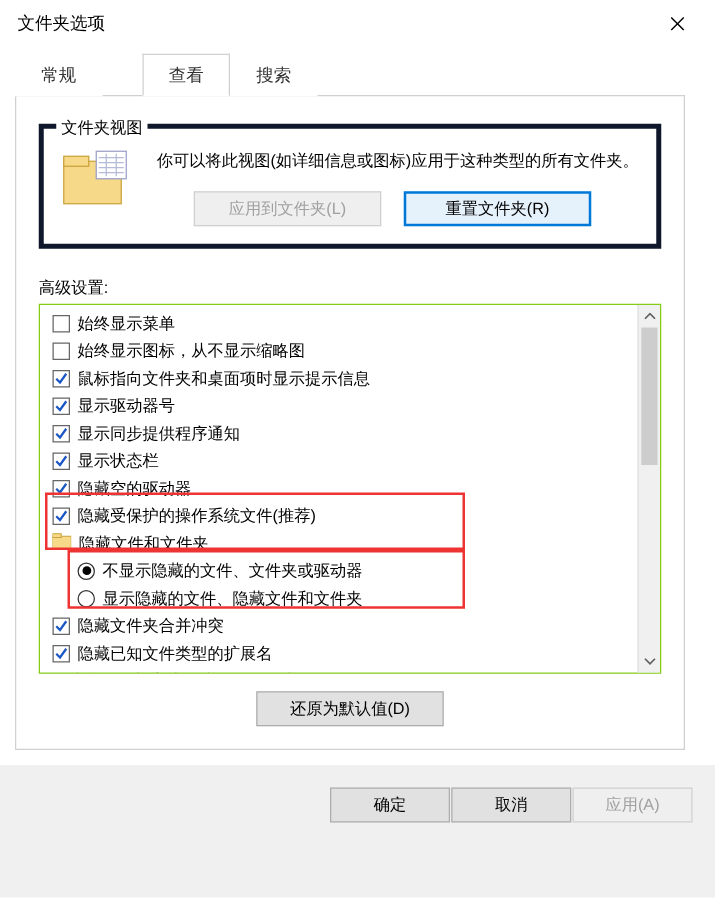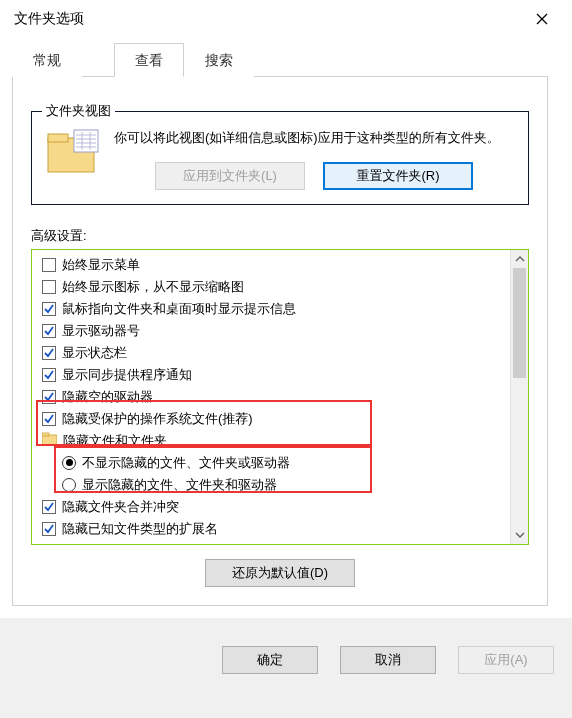--- a/index.html
+++ b/index.html
@@ -7,21 +7,21 @@
 .window { background: #fff; width: 572px; height: 617px; display: flex; flex-direction: column; }
 .titlebar { display: flex; align-items: center; justify-content: space-between; padding: 8px 10px 6px 14px; height: 36px; }
 .titlebar-title { font-size: 14px; color: #000; }
 .close-btn { width: 40px; height: 28px; display: flex; align-items: center; justify-content: center; cursor: pointer; }
 .close-btn svg { width: 12px; height: 12px; }
 .client { flex: 1; padding: 0 24px 12px 12px; display: flex; flex-direction: column; background: #fff; }
 .tabs { display: flex; border-bottom: 1px solid #d0d0d0; margin-top: 6px; }
 .tab { padding: 8px 20px 6px 20px; font-size: 14px; color: #333; cursor: pointer; border: 1px solid transparent; border-bottom: none; background: #fff; position: relative; top: 1px; }
 .tab.active { border: 1px solid #d0d0d0; border-bottom: 1px solid #fff; background: #fff; z-index: 2; margin-left: 32px; }
 .tabpage { border: 1px solid #d0d0d0; border-top: none; padding: 18px 18px 18px 18px; flex: 1; display: flex; flex-direction: column; }
-.group { border: 1px solid #0f172a; padding: 16px 14px 14px 14px; position: relative; margin-top: 16px; }
+.group { border: 4px solid #0f172a; padding: 16px 14px 14px 14px; position: relative; margin-top: 4px; text-align: right; }
 .group-label { position: absolute; top: -10px; left: 10px; background: #fff; padding: 0 4px; font-size: 13px; }
 .group-row { display: flex; gap: 14px; }
 .folder-icon { width: 54px; height: 48px; flex: none; }
 .desc { font-size: 13px; color: #000; line-height: 1.5; }
 .btn-row { display: flex; gap: 18px; justify-content: center; margin-top: 14px; }
 .btn { min-width: 150px; height: 28px; font-size: 13px; display: flex; align-items: center; justify-content: center; border: 1px solid #adadad; background: #e1e1e1; cursor: pointer; }
 .btn.disabled { color: #a0a0a0; background: #efefef; border-color: #d0d0d0; cursor: default; }
 .btn.focus { border: 2px solid #0078d7; background: #e5f1fb; }
 .advanced-label { font-size: 13px; margin-top: 22px; margin-bottom: 4px; }
 .tree-wrap { border: 1px solid #84cc16; height: 296px; display: flex; }
@@ -32,21 +32,21 @@
 .sb-thumb { position: absolute; left: 2px; right: 2px; top: 0; height: 110px; background: #cdcdcd; cursor: pointer; }
 .item { display: flex; align-items: center; gap: 6px; font-size: 13px; padding: 1px 4px 1px 8px; line-height: 20px; white-space: nowrap; }
 .item.indent1 { padding-left: 28px; }
 .check { width: 14px; height: 14px; border: 1px solid #666; flex: none; display: flex; align-items: center; justify-content: center; }
 .radio { width: 14px; height: 14px; border: 1.5px solid #333; border-radius: 50%; flex: none; display: flex; align-items: center; justify-content: center; }
 .radio.sel::after { content: ""; width: 7px; height: 7px; background: #000; border-radius: 50%; }
 .folder-mini { width: 15px; height: 13px; flex: none; }
 .hl-box { position: absolute; border: 2px solid #e33; pointer-events: none; }
 .tree-rel { position: relative; }
 .restore-row { display: flex; justify-content: center; margin-top: 14px; }
-.footer { display: flex; justify-content: flex-end; gap: 22px; padding: 28px 18px; background: #f0f0f0; }
+.footer { display: flex; justify-content: flex-end; gap: 1px; padding: 18px 18px; background: #f0f0f0; }
 .footer .btn { min-width: 96px; height: 28px; }
 </style>
 </head>
 <body>
 
 <div class="window">
   <div class="titlebar">
     <span class="titlebar-title">文件夹选项</span>
     <div class="close-btn">
       <svg viewBox="0 0 12 12">
@@ -121,29 +121,29 @@
                 </svg>
               </span>
               <span>显示驱动器号</span>
             </div>
             <div class="item">
               <span class="check">
                 <svg width="10" height="10" viewBox="0 0 10 10">
                   <polyline points="1,5 4,8 9,1" fill="none" stroke="#1a56c4" stroke-width="1.8"></polyline>
                 </svg>
               </span>
+              <span>显示同步提供程序通知</span>
+            </div>
+            <div class="item">
+              <span class="check">
+                <svg width="10" height="10" viewBox="0 0 10 10">
+                  <polyline points="1,5 4,8 9,1" fill="none" stroke="#1a56c4" stroke-width="1.8"></polyline>
+                </svg>
+              </span>
               <span>显示状态栏</span>
-            </div>
-            <div class="item">
-              <span class="check">
-                <svg width="10" height="10" viewBox="0 0 10 10">
-                  <polyline points="1,5 4,8 9,1" fill="none" stroke="#1a56c4" stroke-width="1.8"></polyline>
-                </svg>
-              </span>
-              <span>显示同步提供程序通知</span>
             </div>
             <div class="item">
               <span class="check">
                 <svg width="10" height="10" viewBox="0 0 10 10">
                   <polyline points="1,5 4,8 9,1" fill="none" stroke="#1a56c4" stroke-width="1.8"></polyline>
                 </svg>
               </span>
               <span>隐藏空的驱动器</span>
             </div>
             <div class="item">
@@ -160,21 +160,21 @@
                   <rect x="0" y="1" width="7" height="3" fill="#f7d98a" stroke="#caa23b" stroke-width="0.8"></rect>
                 </svg></span>
               <span>隐藏文件和文件夹</span>
             </div>
             <div class="item indent1">
               <span class="radio sel"></span>
               <span>不显示隐藏的文件、文件夹或驱动器</span>
             </div>
             <div class="item indent1">
               <span class="radio"></span>
-              <span>显示隐藏的文件、文件夹和驱动器</span>
+              <span>显示隐藏的文件、隐藏文件和文件夹</span>
             </div>
             <div class="item">
               <span class="check">
                 <svg width="10" height="10" viewBox="0 0 10 10">
                   <polyline points="1,5 4,8 9,1" fill="none" stroke="#1a56c4" stroke-width="1.8"></polyline>
                 </svg>
               </span>
               <span>隐藏文件夹合并冲突</span>
             </div>
             <div class="item">

